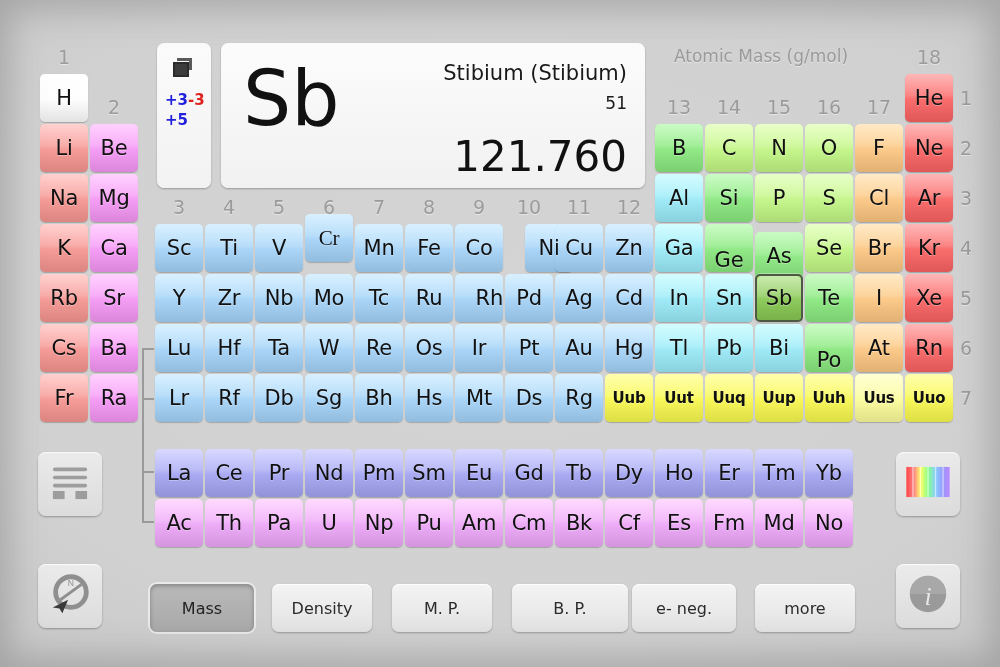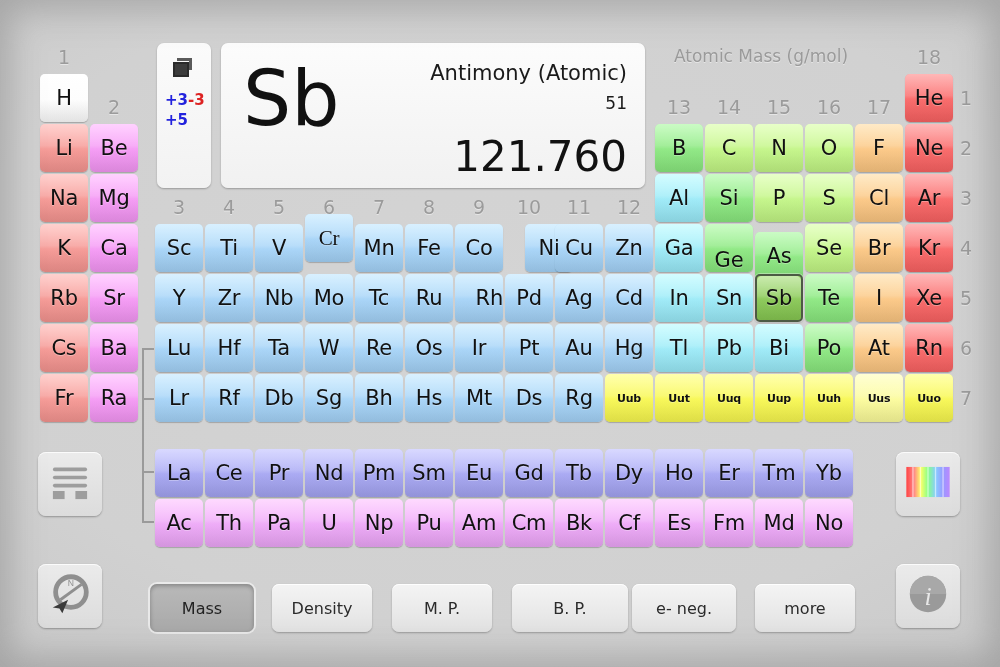--- a/index.html
+++ b/index.html
@@ -55,21 +55,21 @@
     border-radius: 5px;
     background: linear-gradient(180deg,
       rgba(255,255,255,0.46) 0%,
       rgba(255,255,255,0.16) 45%,
       rgba(255,255,255,0.02) 52%,
       rgba(0,0,0,0.05) 100%);
     pointer-events: none;
   }
   .cell span.sym { position: relative; z-index: 2; }
 
-  .cell.small { font-size: 11px; font-weight: 600; }
+  .cell.small { font-size: 15px; font-weight: 600; }
 
   .cell.selected {
     border: 2px solid #4c5a44;
     box-shadow: 0 0 0 1px rgba(255,255,255,0.35), 0 1px 2px rgba(0,0,0,0.35);
   }
 
   
   .glabel, .plabel {
     position: absolute;
     color: #9b9b9b;
@@ -219,21 +219,21 @@
       <rect x="3" y="6" width="16" height="15" fill="#2b2b2b"></rect>
       <rect x="5" y="8" width="12" height="11" fill="#3c3c3c"></rect>
     </svg>
     <div class="ox pos" id="ox0">+3</div>
     <div class="ox neg" id="ox1">-3</div>
     <div class="ox pos" id="ox2">+5</div>
   </div>
 
   <div id="detail-main">
     <div id="el-symbol">Sb</div>
-    <div id="el-name">Antimony (Atomic)</div>
+    <div id="el-name">Stibium (Stibium)</div>
     <div id="el-number">51</div>
     <div id="el-value">121.760</div>
   </div>
 
   <div id="labels-layer">
       <div class="glabel" style="left: 40px; top: 46px;">1</div>
       <div class="glabel" style="left: 90px; top: 96px;">2</div>
       <div class="glabel" style="left: 155px; top: 196px;">3</div>
       <div class="glabel" style="left: 205px; top: 196px;">4</div>
       <div class="glabel" style="left: 255px; top: 196px;">5</div>
@@ -528,21 +528,21 @@
         <span class="sym">Tl</span>
       </div>
       <div class="cell" style="left: 705px; top: 324px; background: linear-gradient(rgb(174, 250, 255) 0%, rgb(158, 234, 247) 55%, rgb(144, 220, 233) 100%);">
         <div class="gloss"></div>
         <span class="sym">Pb</span>
       </div>
       <div class="cell" style="left: 755px; top: 324px; background: linear-gradient(rgb(174, 250, 255) 0%, rgb(158, 234, 247) 55%, rgb(144, 220, 233) 100%);">
         <div class="gloss"></div>
         <span class="sym">Bi</span>
       </div>
-      <div class="cell" style="left: 805px; top: 324px; background: linear-gradient(rgb(159, 248, 148) 0%, rgb(143, 232, 132) 55%, rgb(129, 218, 118) 100%);">
+      <div class="cell" style="left: 805px; top: 324px; background: linear-gradient(rgb(159, 248, 148) 0%, rgb(143, 232, 132) 55%, rgb(129, 218, 118) 100%); align-items: flex-end;">
         <div class="gloss"></div>
         <span class="sym">Po</span>
       </div>
       <div class="cell" style="left: 855px; top: 324px; background: linear-gradient(rgb(255, 216, 151) 0%, rgb(251, 200, 135) 55%, rgb(237, 186, 121) 100%);">
         <div class="gloss"></div>
         <span class="sym">At</span>
       </div>
       <div class="cell" style="left: 905px; top: 324px; background: linear-gradient(rgb(255, 122, 122) 0%, rgb(249, 106, 106) 55%, rgb(235, 92, 92) 100%);">
         <div class="gloss"></div>
         <span class="sym">Rn</span>

